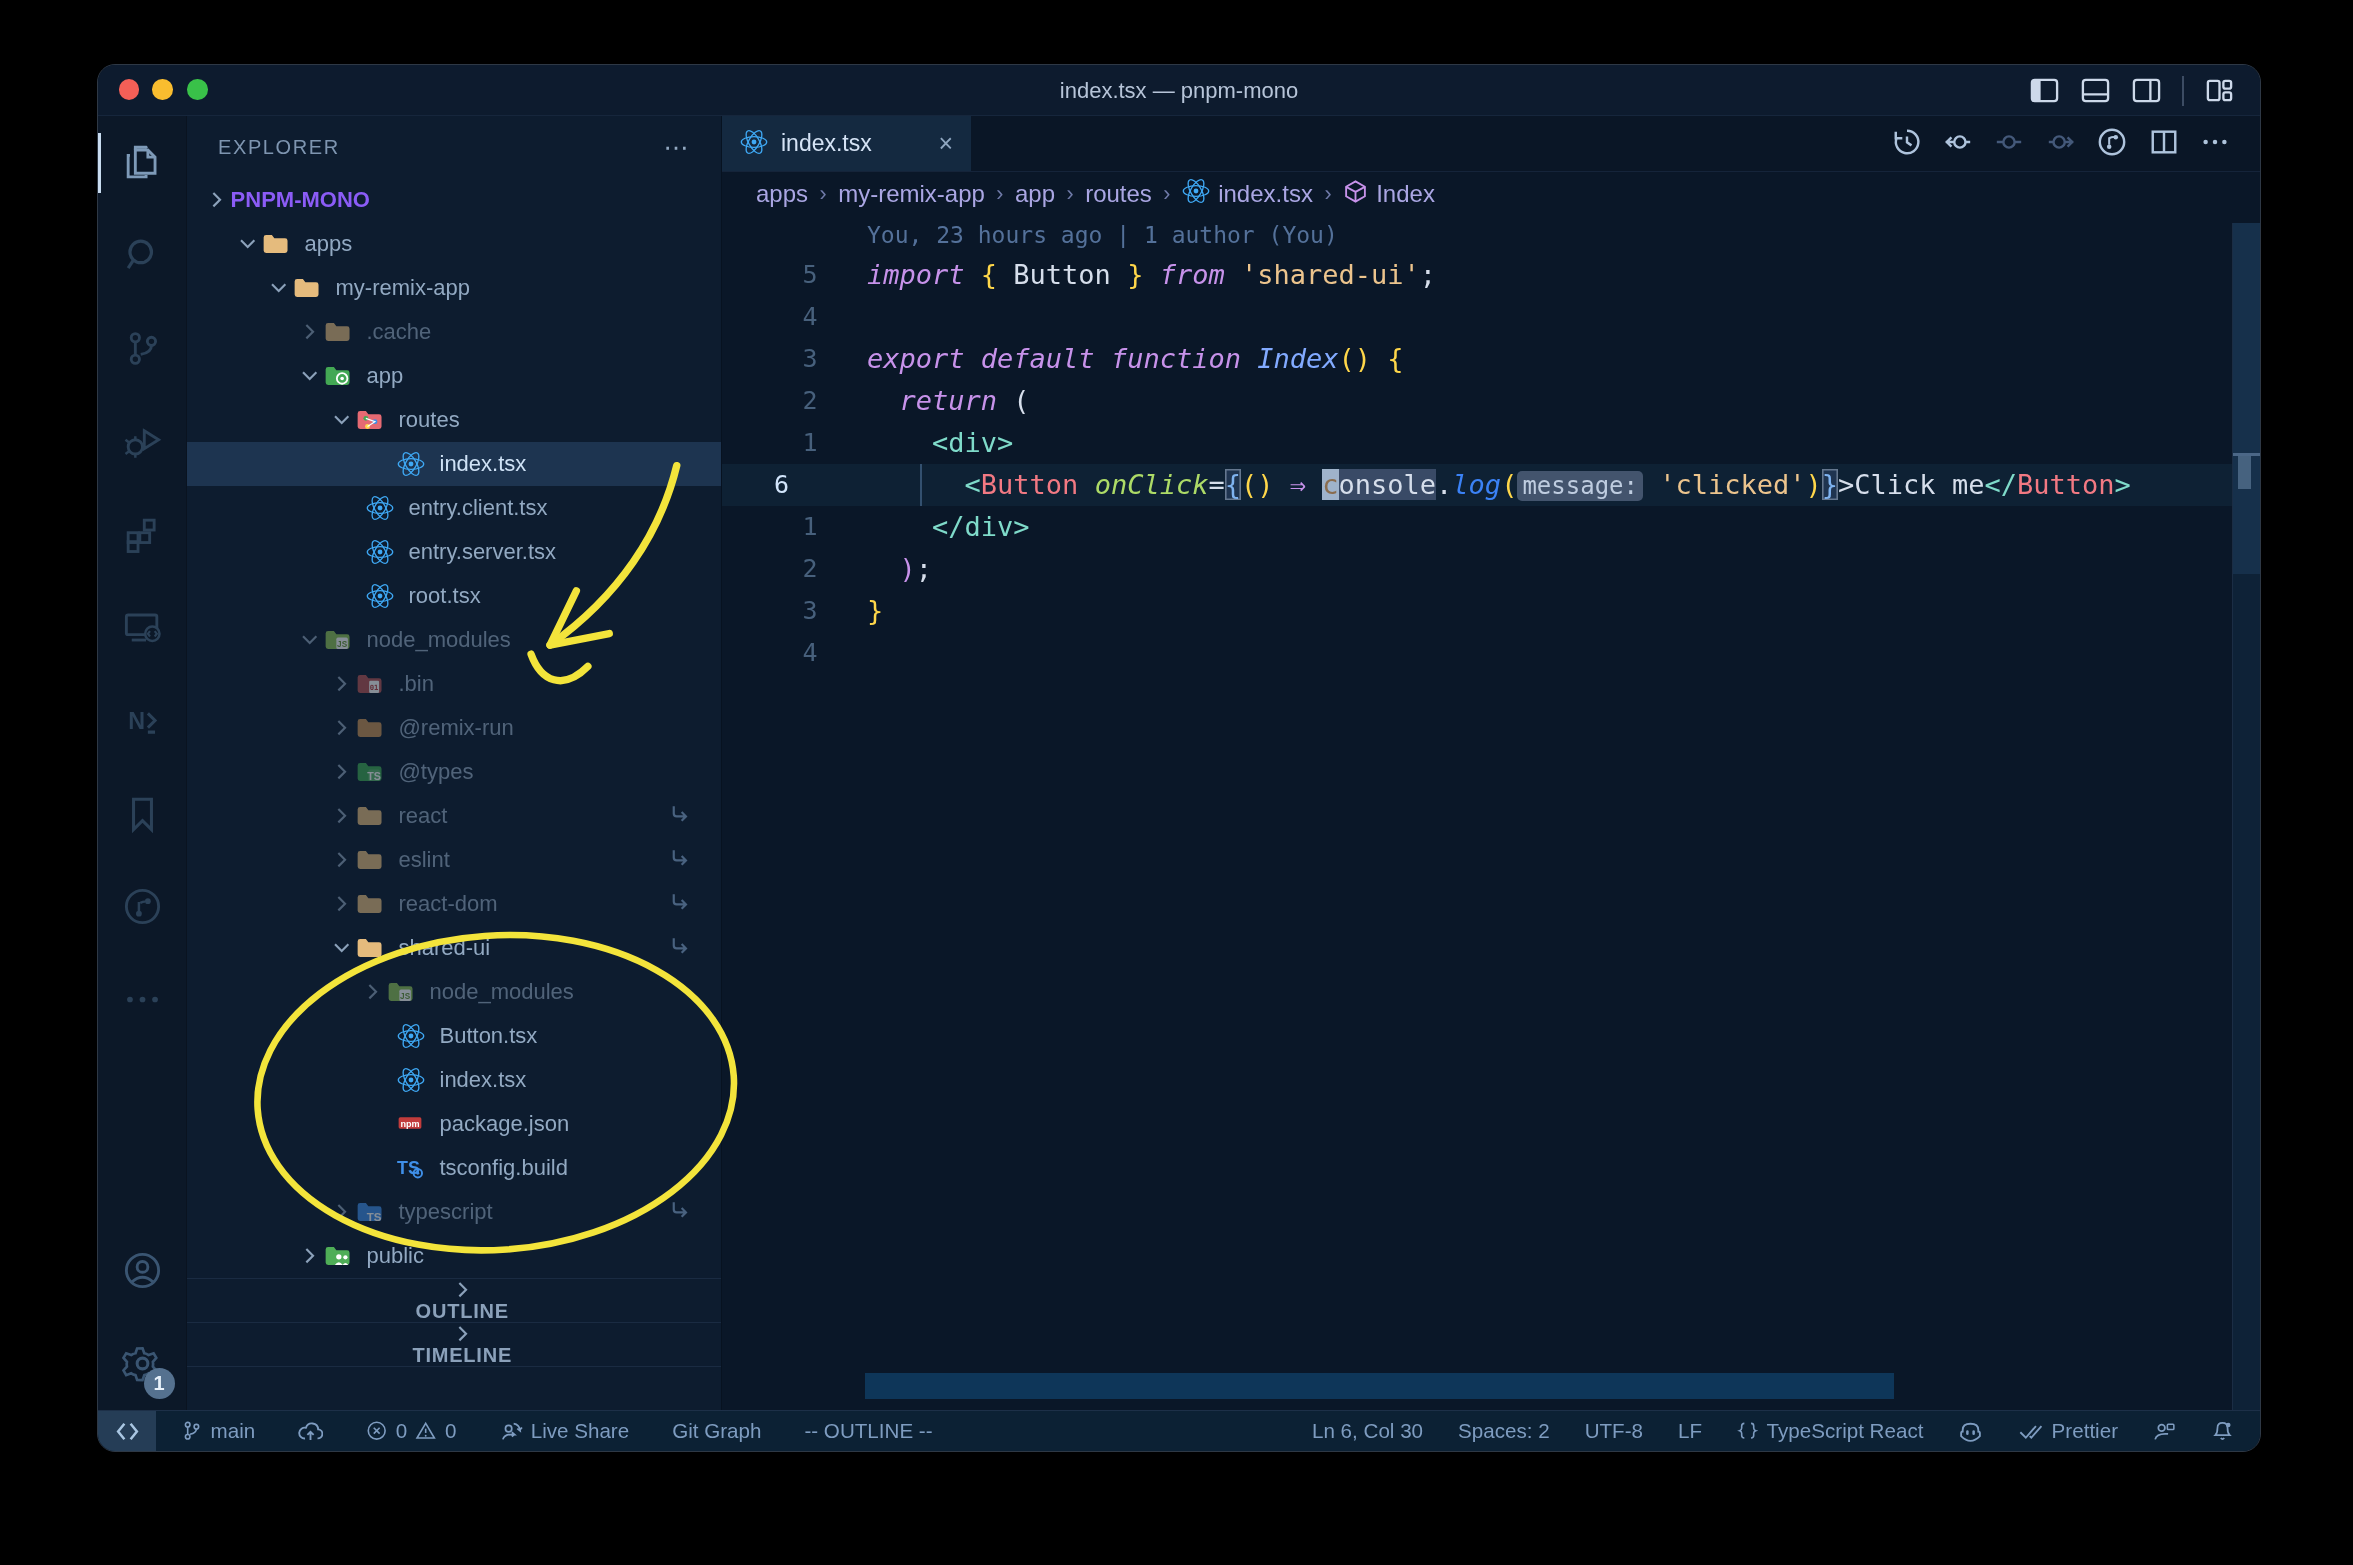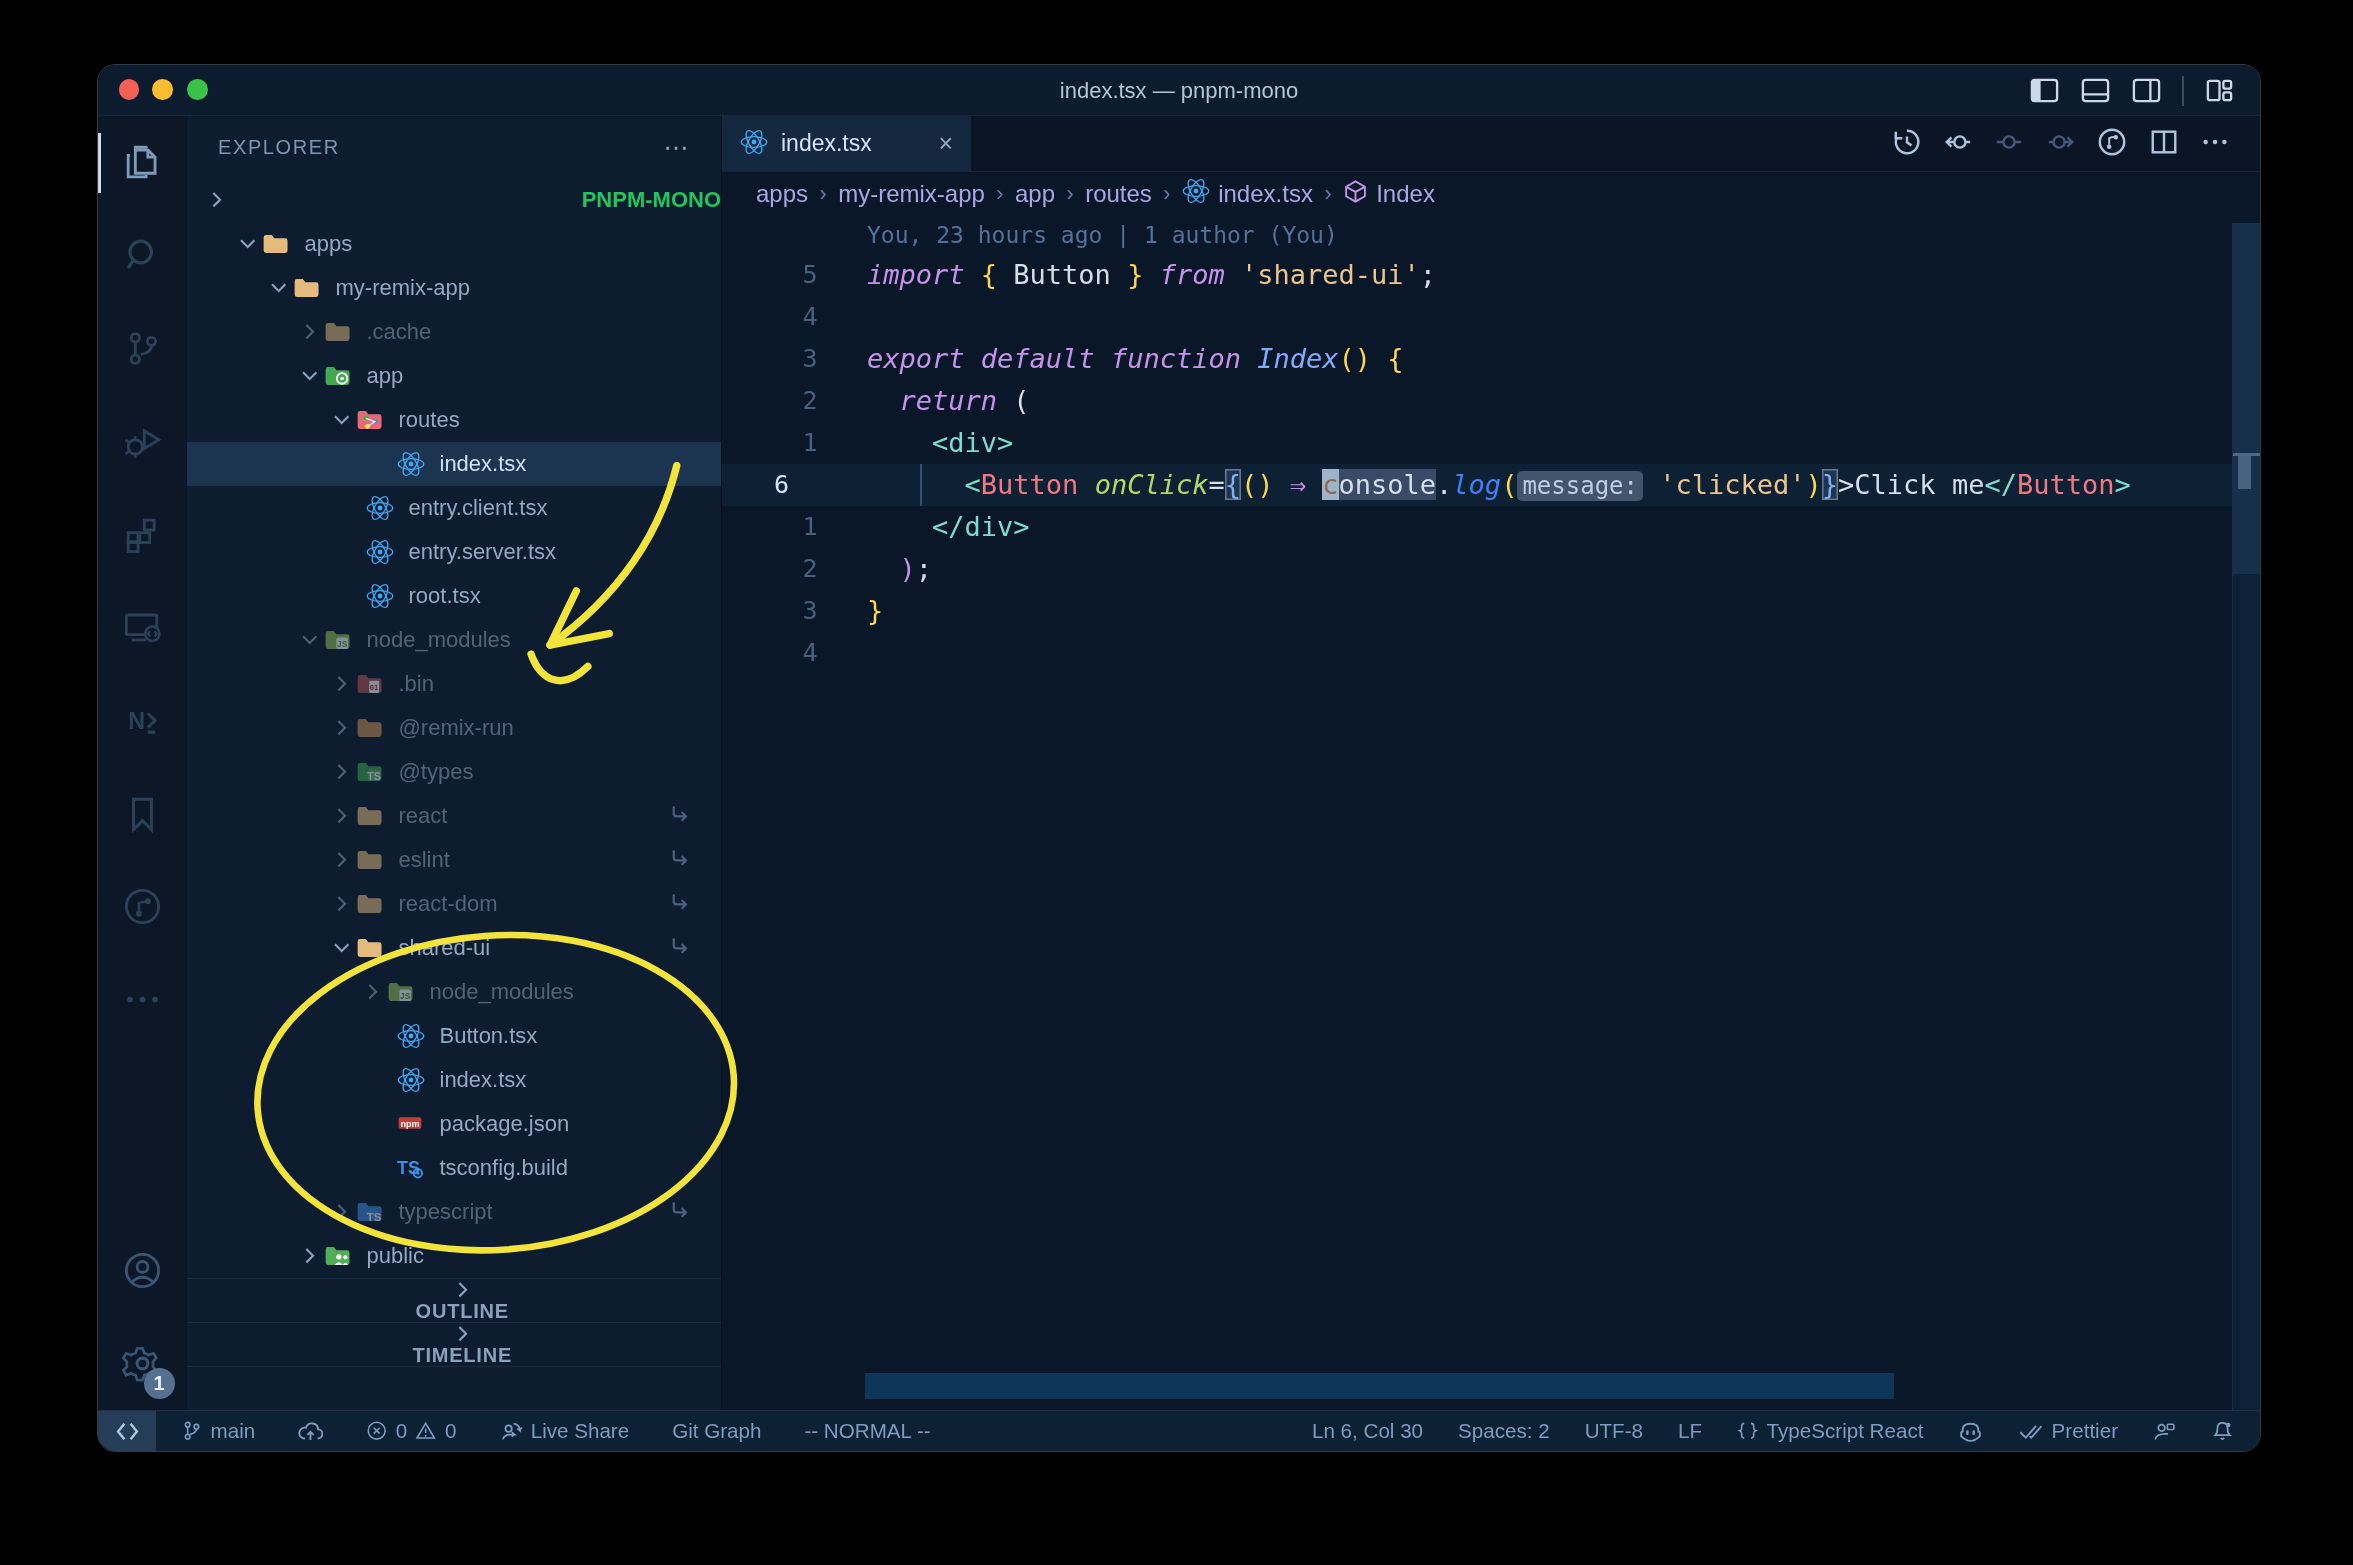--- a/index.html
+++ b/index.html
@@ -47,21 +47,21 @@
   #sidebar-header { height:62px; display:flex; align-items:center; padding:0 31px;
                     color:#7e95b0; font-size:20px; letter-spacing:1.6px; }
   #sidebar-more { margin-left:auto; color:#93a9c2; font-size:25px; letter-spacing:1.6px; cursor:pointer; }
   .tree-row { height:44px; display:flex; align-items:center; color:#92a9c2;
               font-size:22px; position:relative; }
   .tree-row .chev { width:28px; flex:none; display:flex; align-items:center; justify-content:center; }
   .tree-row .ticon { width:31px; height:28px; flex:none; margin-right:11.5px; position:relative; }
   .tree-row .lbl { white-space:nowrap; }
   .tree-row.dim .ticon, .tree-row.dim .lbl, .tree-row.dim .chev { opacity:.5; }
   .tree-row.selected { background:#1d3450; color:#cfe2f6; }
-  .tree-row.root { color:#22c55e; font-weight:bold;justify-content:space-between; }
+  .tree-row.root { color:#8b5cf6; font-weight:bold; }
   .symlink { position:absolute; right:30px; top:8.2px; opacity:.75; }
   .sect { height:44px; display:flex; align-items:center; padding-left:16.5px;
           color:#8ba1ba; font-size:20px; font-weight:bold; letter-spacing:0.8px;
           border-top:0.8px solid #1a2b42;flex-direction:column; }
   .sect .chev { width:33px; display:flex; justify-content:center; }
   #sidebar-bottomline { position:absolute; left:0; right:0; height:0.8px; background:#1a2b42; }
 
   
   #editorcol { flex:1; display:flex; flex-direction:column; background:#0a1728; position:relative; min-width:0; }
   #tabbar { height:56px; background:#0a1626; flex:none; display:flex; align-items:stretch;
@@ -746,21 +746,21 @@
                 <circle cx="6" cy="6" r="2.2" stroke="currentColor" stroke-width="1.2"></circle>
                 <path d="M2 13.5 q1-4 8 -3.5 l-1.8-1.5 M8.2 11.5 l2-1.5" stroke="currentColor" stroke-width="1.2" fill="none"></path>
               </svg>
             </span>
             <span>Live Share</span>
           </span>
           <span class="st-item">
             <span>Git Graph</span>
           </span>
           <span class="st-item">
-            <span>-- NORMAL --</span>
+            <span>-- OUTLINE --</span>
           </span>
         </div>
     <div id="status-right">
           <span class="st-item">
             <span>Ln 6, Col 30</span>
           </span>
           <span class="st-item">
             <span>Spaces: 2</span>
           </span>
           <span class="st-item">

